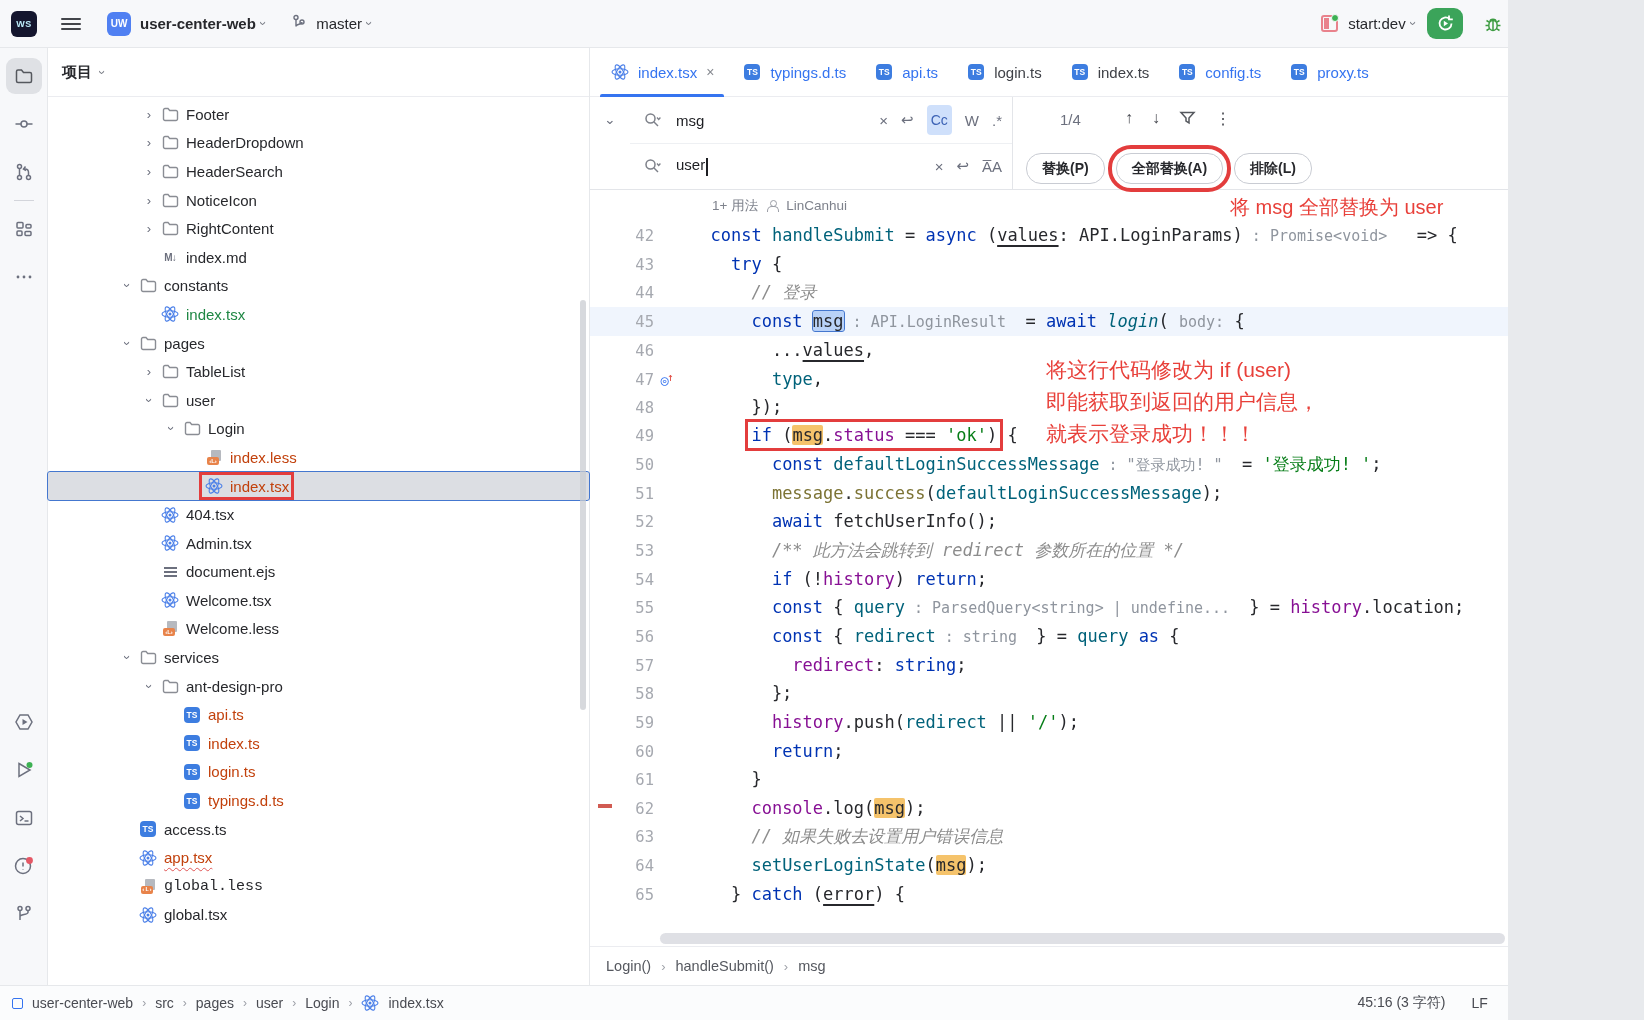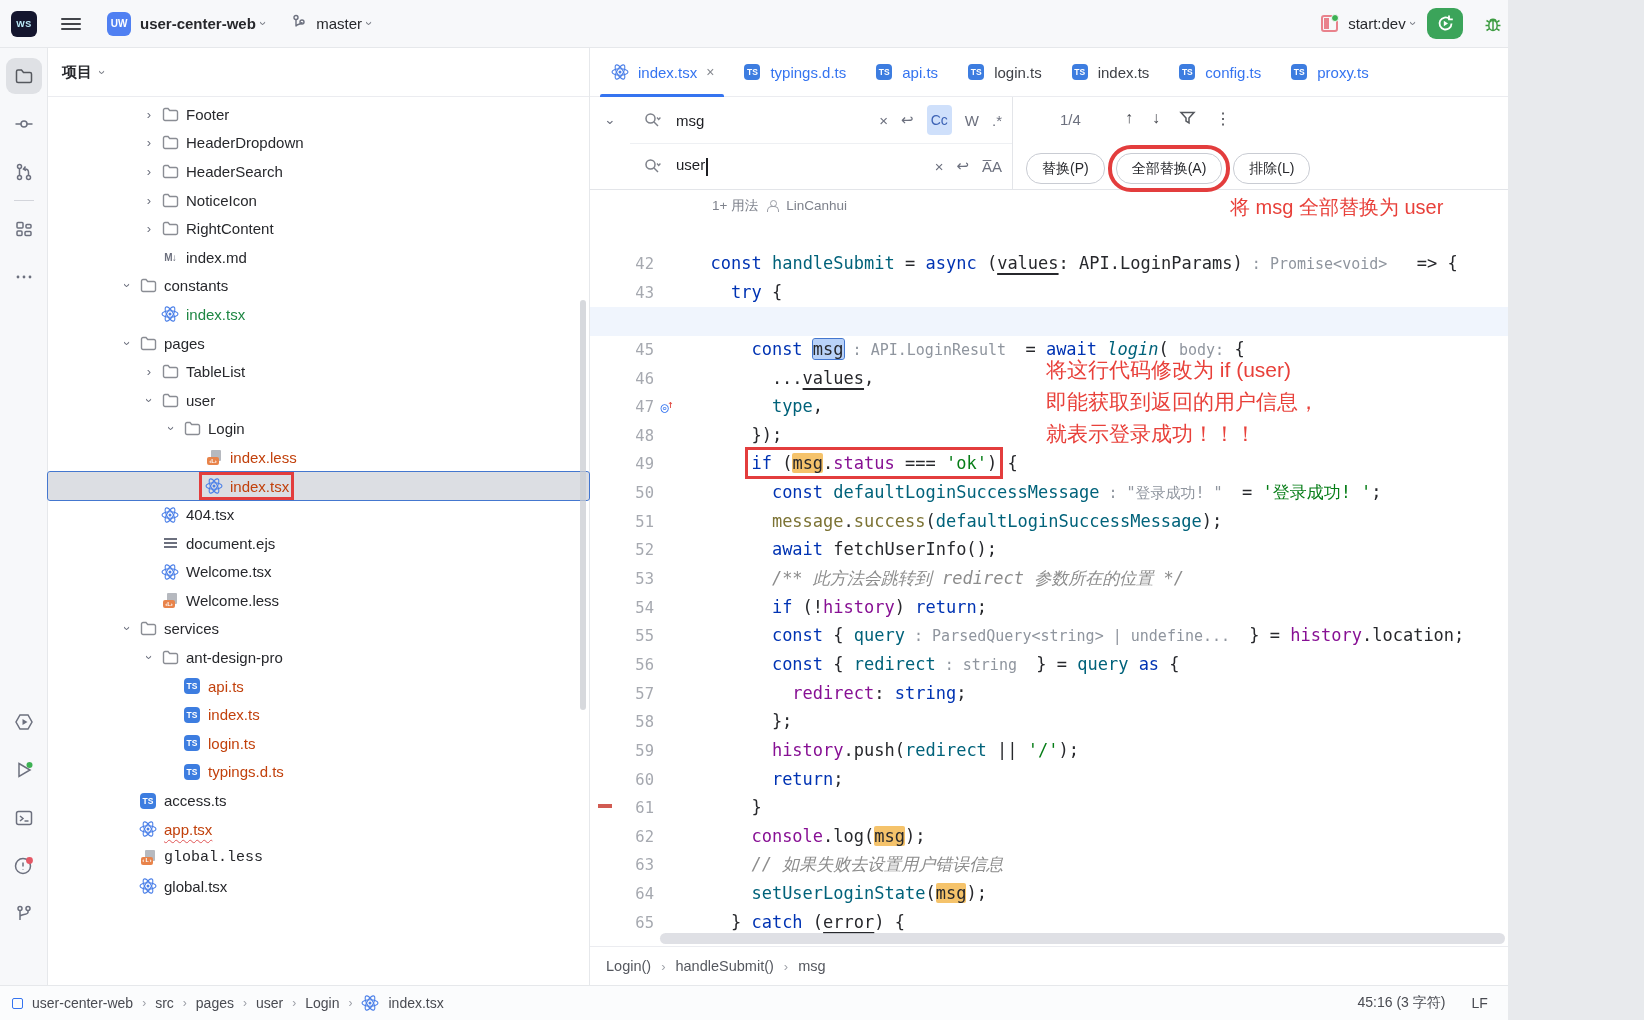--- a/index.html
+++ b/index.html
@@ -95,40 +95,40 @@
   .caretbar { display:inline-block; width:1.5px; height:18px; background:#1d1e22; vertical-align:middle; margin-left:1px;}
   .fp-ctrls { position:absolute; right:10px; display:flex; align-items:center; gap:13px; color:#6c707e; }
   .fp-chip { background:#cfe0fb; color:#3c62b5; border-radius:4px; padding:7px 4px; font-size:14px; cursor:pointer;}
   .fp-g { font-size:15px; cursor:pointer; }
   .fp-div { position:absolute; left:422px; top:0; bottom:0; width:1px; background:#e3e5e9; }
   .fp-hdiv { position:absolute; left:40px; width:382px; top:46px; height:1px; background:#eef0f3; }
   .fp-count { position:absolute; left:470px; top:14px; color:#6c707e; }
   .fp-nav { position:absolute; left:535px; top:12px; display:flex; gap:19px; color:#494b52; font-size:16px; }
   .fp-btns { position:absolute; left:436px; top:56px; display:flex; gap:11px; }
   .fbtn { height:31px; padding:0 15px; border:1px solid #c9ccd3; border-radius:15px; background:#fff;
-          font-size:14px; color:#27282c; display:flex; align-items:center; cursor:pointer; white-space:nowrap;}
+          font-size:14px; color:#27282c; display:flex; align-items:center; cursor:pointer; white-space:nowrap;font-weight:bold;}
   .fbtn.boxed { outline:4px solid #e33d3d; outline-offset:4px; }
   
   #codearea { position:absolute; top:142px; bottom:39px; left:0; right:0; overflow:hidden;
               font-family:"DejaVu Sans Mono", monospace; font-size:17px; }
   .hintline { height:31px; line-height:34px; padding-left:122px; font-family:"Liberation Sans",sans-serif;
               font-size:13.5px; color:#7e828c; display:flex; align-items:center; gap:8px;}
   .person { position:relative; width:12px; height:12px; display:inline-block; }
   .person::before { content:""; position:absolute; left:3.5px; top:0; width:5px; height:5px;
                     border:1.3px solid #9a9da5; border-radius:50%; }
   .person::after { content:""; position:absolute; left:1px; top:6.5px; width:10px; height:5px;
                    border:1.3px solid #9a9da5; border-bottom:none; border-radius:5px 5px 0 0; }
   .cl { position:relative; height:28.65px; line-height:28.65px; white-space:pre; }
   .cl.caret { background:#f0f5fd; }
   .ln { display:inline-block; width:52px; margin-left:12px; text-align:right; color:#a6a9b0;
         font-size:15.5px; cursor:pointer; }
   .gslot { display:inline-block; width:26px; text-align:center; }
   .gicon { font-size:14px; color:#3574f0; }
   .gicon b { color:#e0483f; font-size:11px; font-weight:normal; vertical-align:4px; margin-left:-2px;}
-  .code { padding-left:10px; display:inline-block;margin-top:28px; }
+  .code { padding-left:10px; display:inline-block; }
   .kw { color:#0033b3; } .fn { color:#00627a; } .prop { color:#871094; }
   .str { color:#067d17; } .cmt { color:#8c8c8c; font-style:italic; }
   .ol { color:#7c7334; }
   .inl { color:#8f959e; font-size:15px; }
   .i { font-style:italic; }
   .u { text-decoration:underline; text-underline-offset:4px; text-decoration-thickness:1.5px; }
   .hl { background:#f5c36b; border-radius:2px; }
   .sel { background:#b9d2f8; outline:1.5px solid #4477cf; border-radius:2px; }
   .red-box { outline:3px solid #e33d3d; outline-offset:3px; }
   .vcs-dash { position:absolute; left:8px; top:614px; width:14px; height:3.5px; background:#d15b52; }
@@ -425,20 +425,32 @@
           <span class="tch"></span>
           <span class="ticon">
             <svg width="18" height="18" viewBox="0 0 18 18" fill="none" stroke="#4a7fe8" stroke-width="1.1">
               <ellipse cx="9" cy="9" rx="8" ry="3.2"></ellipse>
               <ellipse cx="9" cy="9" rx="8" ry="3.2" transform="rotate(60 9 9)"></ellipse>
               <ellipse cx="9" cy="9" rx="8" ry="3.2" transform="rotate(120 9 9)"></ellipse>
               <circle cx="9" cy="9" r="1.5" fill="#4a7fe8" stroke="none"></circle>
             </svg>
           </span>
           <span class="tlabel ">404.tsx</span>
+        </div>
+        <div class="trow" style="padding-left: 90px;">
+          <span class="tch"></span>
+          <span class="ticon">
+            <svg width="18" height="18" viewBox="0 0 18 18" fill="none" stroke="#4a7fe8" stroke-width="1.1">
+              <ellipse cx="9" cy="9" rx="8" ry="3.2"></ellipse>
+              <ellipse cx="9" cy="9" rx="8" ry="3.2" transform="rotate(60 9 9)"></ellipse>
+              <ellipse cx="9" cy="9" rx="8" ry="3.2" transform="rotate(120 9 9)"></ellipse>
+              <circle cx="9" cy="9" r="1.5" fill="#4a7fe8" stroke="none"></circle>
+            </svg>
+          </span>
+          <span class="tlabel ">Admin.tsx</span>
         </div>
         <div class="trow" style="padding-left: 90px;">
           <span class="tch"></span>
           <span class="ticon">
             <span class="ejs-ic">
               <i></i>
               <i></i>
               <i></i>
             </span>
           </span>

